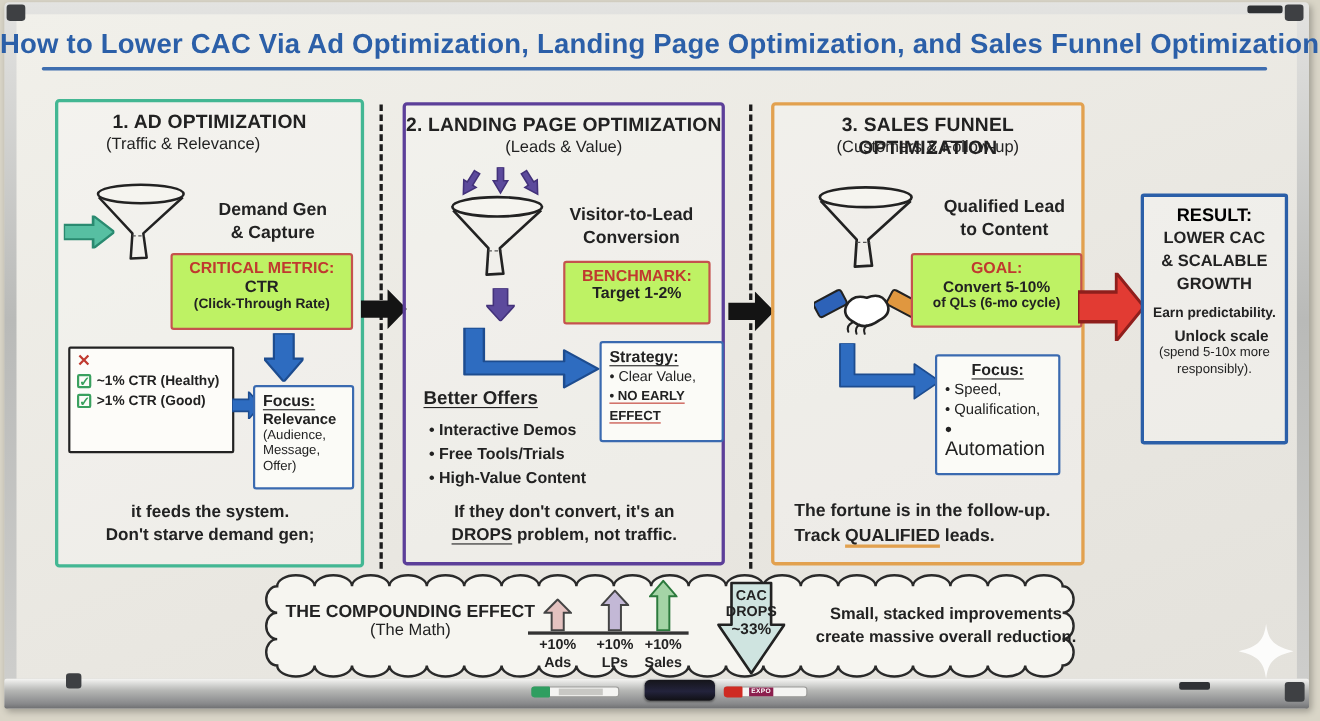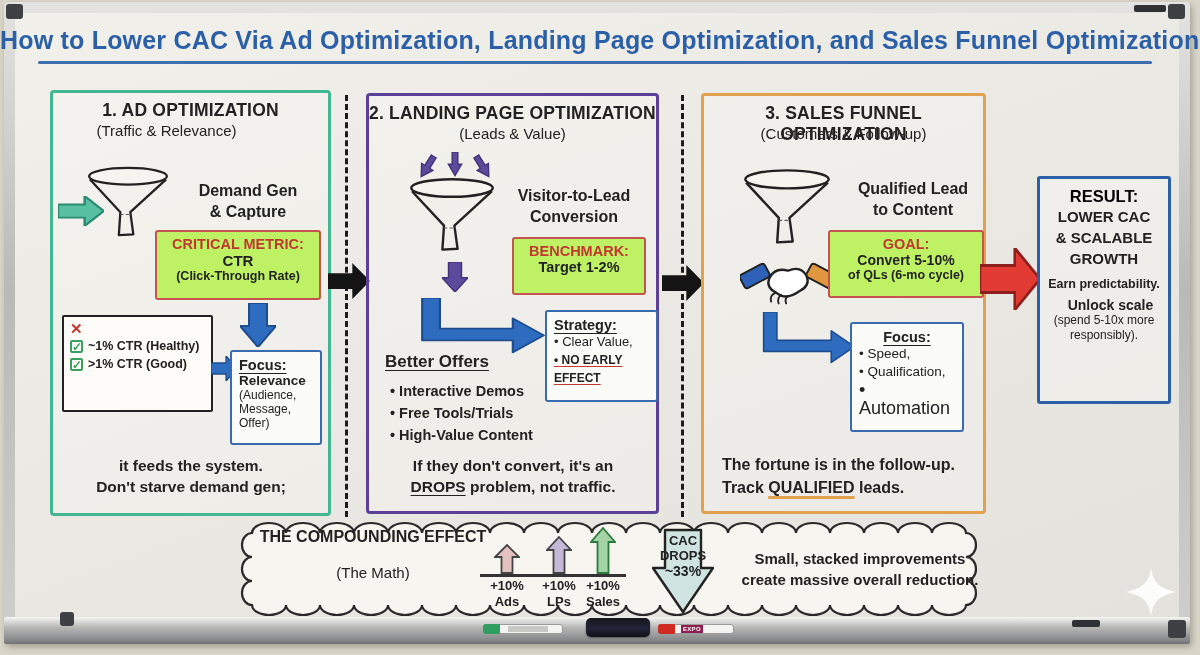--- a/index.html
+++ b/index.html
@@ -256,21 +256,21 @@
   <div class="r5">(spend 5-10x more</div>
   <div class="r5">responsibly).</div>
 </div>
 
 <svg class="abs" style="left:226px; top:520px;" width="764" height="98" viewBox="0 0 764 98">
   <path fill="#f6f5f0" stroke="#2a2a2a" stroke-width="2.2" d="M26,13 a17 10 0 0 1 34 0 a17 10 0 0 1 34 0 a17 10 0 0 1 34 0 a17 10 0 0 1 34 0 a17 10 0 0 1 34 0 a17 10 0 0 1 34 0 a17 10 0 0 1 34 0 a17 10 0 0 1 34 0 a17 10 0 0 1 34 0 a17 10 0 0 1 34 0 a17 10 0 0 1 34 0 a17 10 0 0 1 34 0 a17 10 0 0 1 34 0 a17 10 0 0 1 34 0 a17 10 0 0 1 34 0 a17 10 0 0 1 34 0 a17 10 0 0 1 34 0 a17 10 0 0 1 34 0 a17 10 0 0 1 34 0 a17 10 0 0 1 34 0 a17 10 0 0 1 34 0
        a10 12 0 0 1 0 24 a10 12 0 0 1 0 24 a10 12 0 0 1 0 24
        a17 10 0 0 1 -34 0 a17 10 0 0 1 -34 0 a17 10 0 0 1 -34 0 a17 10 0 0 1 -34 0 a17 10 0 0 1 -34 0 a17 10 0 0 1 -34 0 a17 10 0 0 1 -34 0 a17 10 0 0 1 -34 0 a17 10 0 0 1 -34 0 a17 10 0 0 1 -34 0 a17 10 0 0 1 -34 0 a17 10 0 0 1 -34 0 a17 10 0 0 1 -34 0 a17 10 0 0 1 -34 0 a17 10 0 0 1 -34 0 a17 10 0 0 1 -34 0 a17 10 0 0 1 -34 0 a17 10 0 0 1 -34 0 a17 10 0 0 1 -34 0 a17 10 0 0 1 -34 0 a17 10 0 0 1 -34 0
        a10 12 0 0 1 0 -24 a10 12 0 0 1 0 -24 a10 12 0 0 1 0 -24 Z"></path>
 </svg>
-<div class="abs cloud-title" style="left:248px; top:528px; width:250px;">THE COMPOUNDING EFFECT</div>
+<div class="abs cloud-title" style="left:248px; top:548px; width:250px;">THE COMPOUNDING EFFECT</div>
 <div class="abs cloud-sub" style="left:248px; top:564px; width:250px;">(The Math)</div>
 
 <svg class="abs" style="left:494px; top:544px;" width="26" height="30" viewBox="0 0 26 30">
   <polygon points="13,1 25,13 18.5,13 18.5,29 7.5,29 7.5,13 1,13" fill="#e4c2c0" stroke="#444" stroke-width="1.8"></polygon>
 </svg>
 <svg class="abs" style="left:546px; top:536px;" width="26" height="38" viewBox="0 0 26 38">
   <polygon points="13,1 25,14 18.5,14 18.5,37 7.5,37 7.5,14 1,14" fill="#c3b8d6" stroke="#444" stroke-width="1.8"></polygon>
 </svg>
 <svg class="abs" style="left:590px; top:527px;" width="26" height="47" viewBox="0 0 26 47">
   <polygon points="13,1 25,15 18.5,15 18.5,46 7.5,46 7.5,15 1,15" fill="#a4d4a6" stroke="#2c7a3d" stroke-width="1.8"></polygon>

